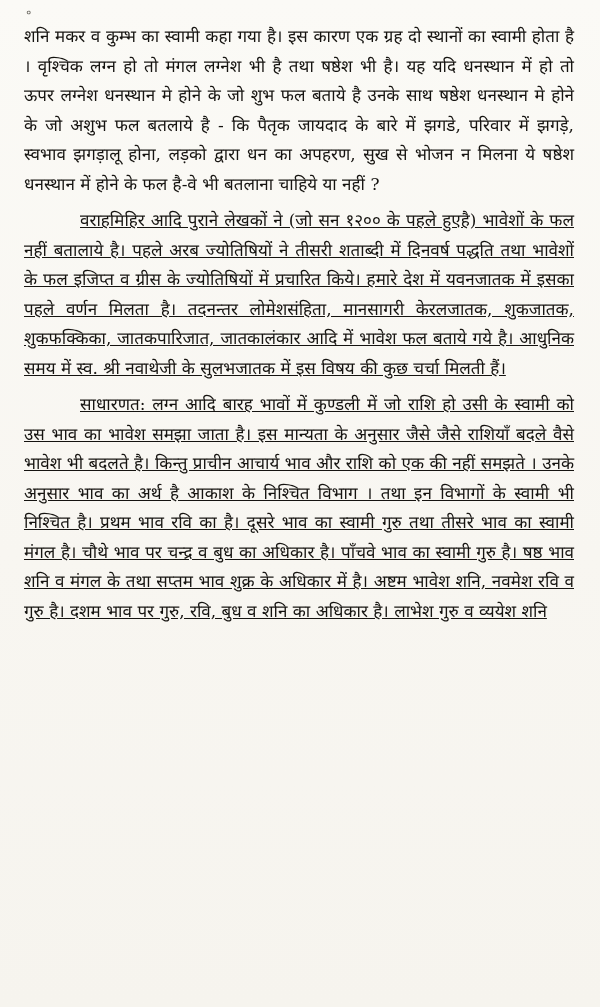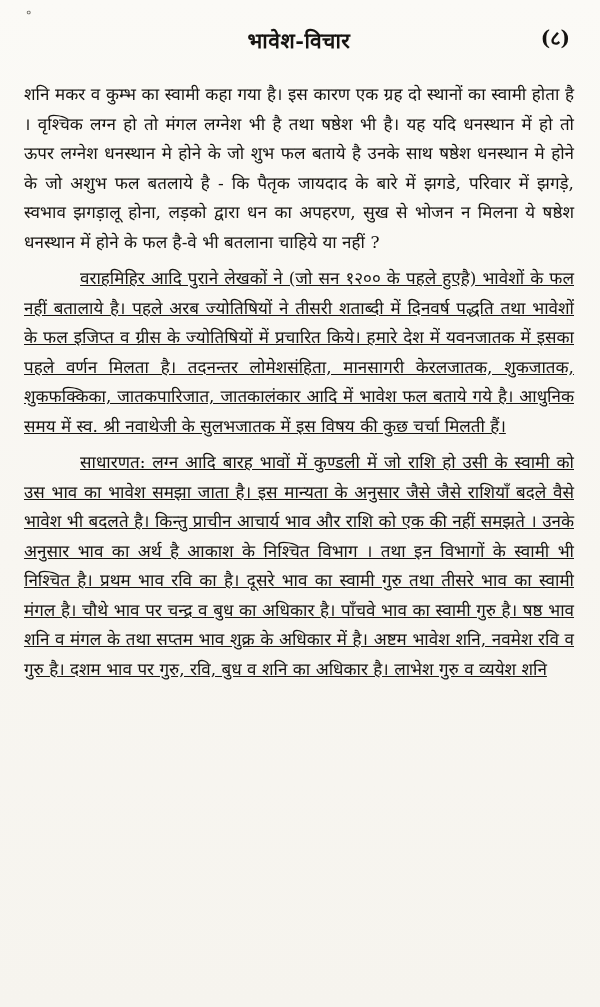--- a/index.html
+++ b/index.html
@@ -63,23 +63,19 @@
     transform: rotate(-8deg);
     opacity: 0.7;
   }
 </style>
 </head>
 <body>
 
 <div class="page">
   <span class="stray-mark">॰</span>
 
-  <div class="header">
-    <div class="title">भावेश-विचार</div>
-    <div class="page-number">(८)</div>
-  </div>
 
   <div class="body-text">
     <p>शनि मकर व कुम्भ का स्वामी कहा गया है। इस कारण एक ग्रह दो स्थानों का स्वामी होता है । वृश्चिक लग्न हो तो मंगल लग्नेश भी है तथा षष्ठेश भी है। यह यदि धनस्थान में हो तो ऊपर लग्नेश धनस्थान मे होने के जो शुभ फल बताये है उनके साथ षष्ठेश धनस्थान मे होने के जो अशुभ फल बतलाये है - कि पैतृक जायदाद के बारे में झगडे, परिवार में झगड़े, स्वभाव झगड़ालू होना, लड़को द्वारा धन का अपहरण, सुख से भोजन न मिलना ये षष्ठेश धनस्थान में होने के फल है-वे भी बतलाना चाहिये या नहीं ?</p>
     <p class="indent">वराहमिहिर आदि पुराने लेखकों ने (जो सन १२०० के पहले हुएहै) भावेशों के फल नहीं बतालाये है। पहले अरब ज्योतिषियों ने तीसरी शताब्दी में दिनवर्ष पद्धति तथा भावेशों के फल इजिप्त व ग्रीस के ज्योतिषियों में प्रचारित किये। हमारे देश में यवनजातक में इसका पहले वर्णन मिलता है। तदनन्तर लोमेशसंहिता, मानसागरी केरलजातक, शुकजातक, शुकफक्किका, जातकपारिजात, जातकालंकार आदि में भावेश फल बताये गये है। आधुनिक समय में स्व. श्री नवाथेजी के सुलभजातक में इस विषय की कुछ चर्चा मिलती हैं।</p>
     <p class="indent">साधारणत: लग्न आदि बारह  भावों में कुण्डली में जो राशि हो उसी के स्वामी को उस भाव का भावेश समझा जाता है। इस मान्यता के अनुसार जैसे जैसे राशियाँ बदले वैसे भावेश भी बदलते है। किन्तु प्राचीन आचार्य भाव और राशि को एक की नहीं समझते । उनके अनुसार भाव का अर्थ है आकाश के निश्चित विभाग । तथा इन विभागों के स्वामी भी निश्चित  है। प्रथम भाव रवि का है। दूसरे भाव का स्वामी गुरु तथा तीसरे भाव का स्वामी मंगल है। चौथे भाव पर चन्द्र व बुध का अधिकार है। पाँचवे भाव का स्वामी गुरु है। षष्ठ भाव शनि व मंगल के तथा सप्तम भाव शुक्र के अधिकार में है। अष्टम भावेश शनि, नवमेश रवि व गुरु है। दशम भाव पर गुरु, रवि, बुध व शनि का अधिकार है। लाभेश गुरु व व्ययेश शनि</p>
   </div>
 </div>
 
 </body></html>

